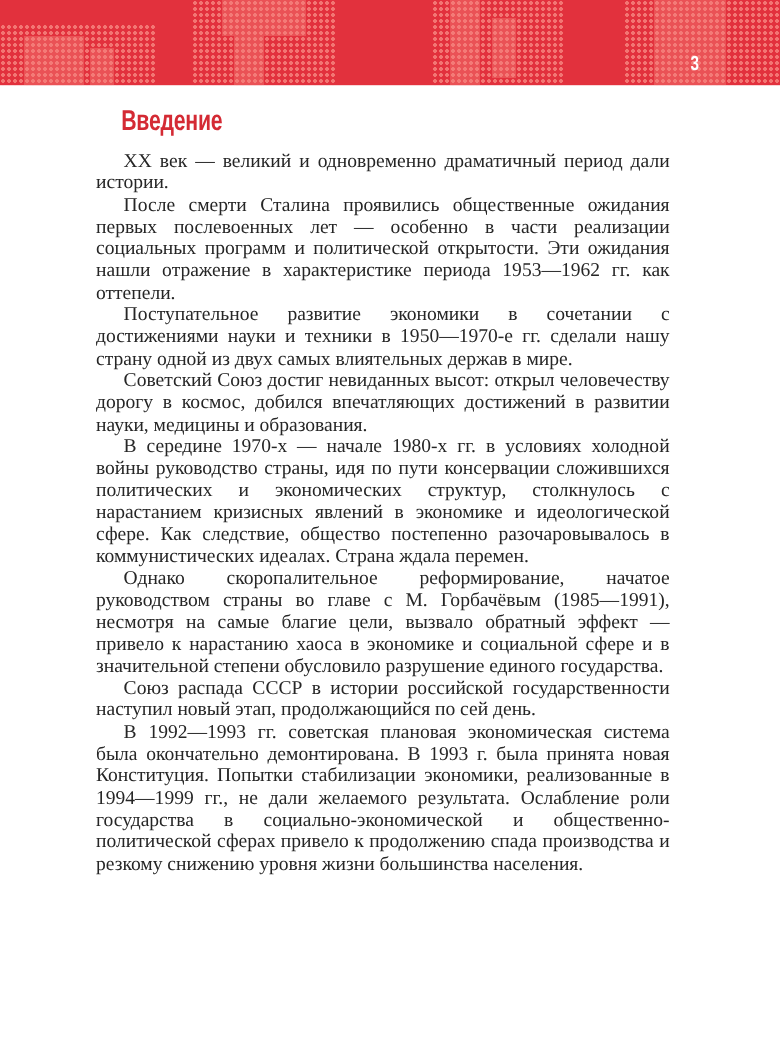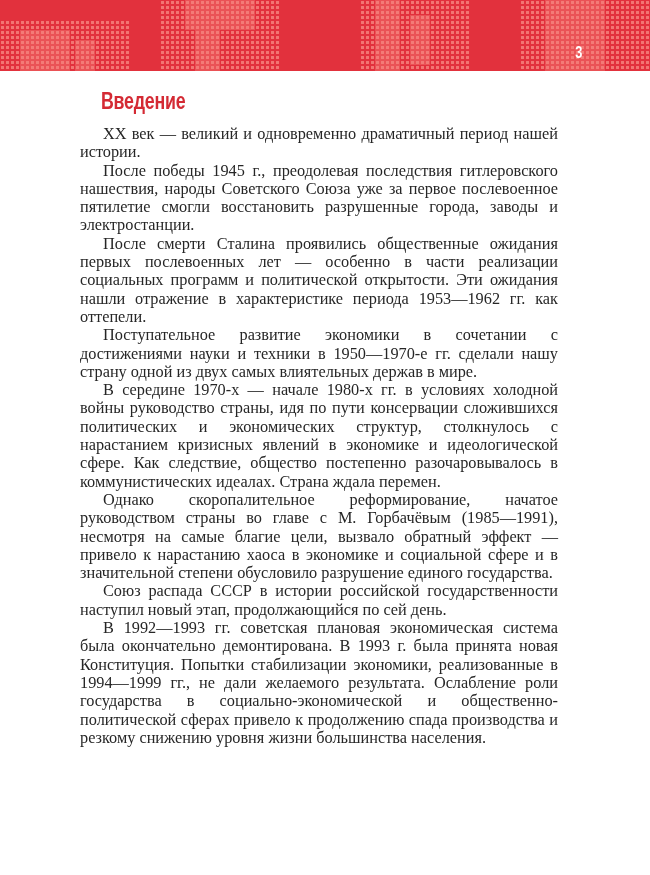--- a/index.html
+++ b/index.html
@@ -87,21 +87,21 @@
   <div class="halftone" style="left:0px; top:20px; width:130px; height:51px;"></div>
   <div class="halftone" style="left:160px; top:0px; width:120px; height:71px;"></div>
   <div class="halftone" style="left:360px; top:0px; width:110px; height:71px;"></div>
   <div class="halftone" style="left:520px; top:0px; width:130px; height:71px;"></div>
   <div class="page-number">3</div>
 </div>
 
 <h1 class="title">Введение</h1>
 
 <div class="body-text">
-  <p>XX век — великий и одновременно драматичный период нашей истории.</p>
-  <p>После победы 1945 г., преодолевая последствия гитлеровского нашествия, народы Советского Союза уже за первое послевоенное пятилетие смогли восстановить разрушенные города, заводы и электростанции.</p>
+  <p>XX век — великий и одновременно драматичный период дали истории.</p>
   <p>После смерти Сталина проявились общественные ожидания первых послевоенных лет — особенно в части реализации социальных программ и политической открытости. Эти ожидания нашли отражение в характеристике периода 1953—1962 гг. как оттепели.</p>
   <p>Поступательное развитие экономики в сочетании с достижениями науки и техники в 1950—1970-е гг. сделали нашу страну одной из двух самых влиятельных держав в мире.</p>
+  <p>Советский Союз достиг невиданных высот: открыл человечеству дорогу в космос, добился впечатляющих достижений в развитии науки, медицины и образования.</p>
   <p>В середине 1970-х — начале 1980-х гг. в условиях холодной войны руководство страны, идя по пути консервации сложившихся политических и экономических структур, столкнулось с нарастанием кризисных явлений в экономике и идеологической сфере. Как следствие, общество постепенно разочаровывалось в коммунистических идеалах. Страна ждала перемен.</p>
   <p>Однако скоропалительное реформирование, начатое руководством страны во главе с М. Горбачёвым (1985—1991), несмотря на самые благие цели, вызвало обратный эффект — привело к нарастанию хаоса в экономике и социальной сфере и в значительной степени обусловило разрушение единого государства.</p>
   <p>Союз распада СССР в истории российской государственности наступил новый этап, продолжающийся по сей день.</p>
   <p>В 1992—1993 гг. советская плановая экономическая система была окончательно демонтирована. В 1993 г. была принята новая Конституция. Попытки стабилизации экономики, реализованные в 1994—1999 гг., не дали желаемого результата. Ослабление роли государства в социально-экономической и общественно-политической сферах привело к продолжению спада производства и резкому снижению уровня жизни большинства населения.</p>
 </div>
 
 </body></html>

